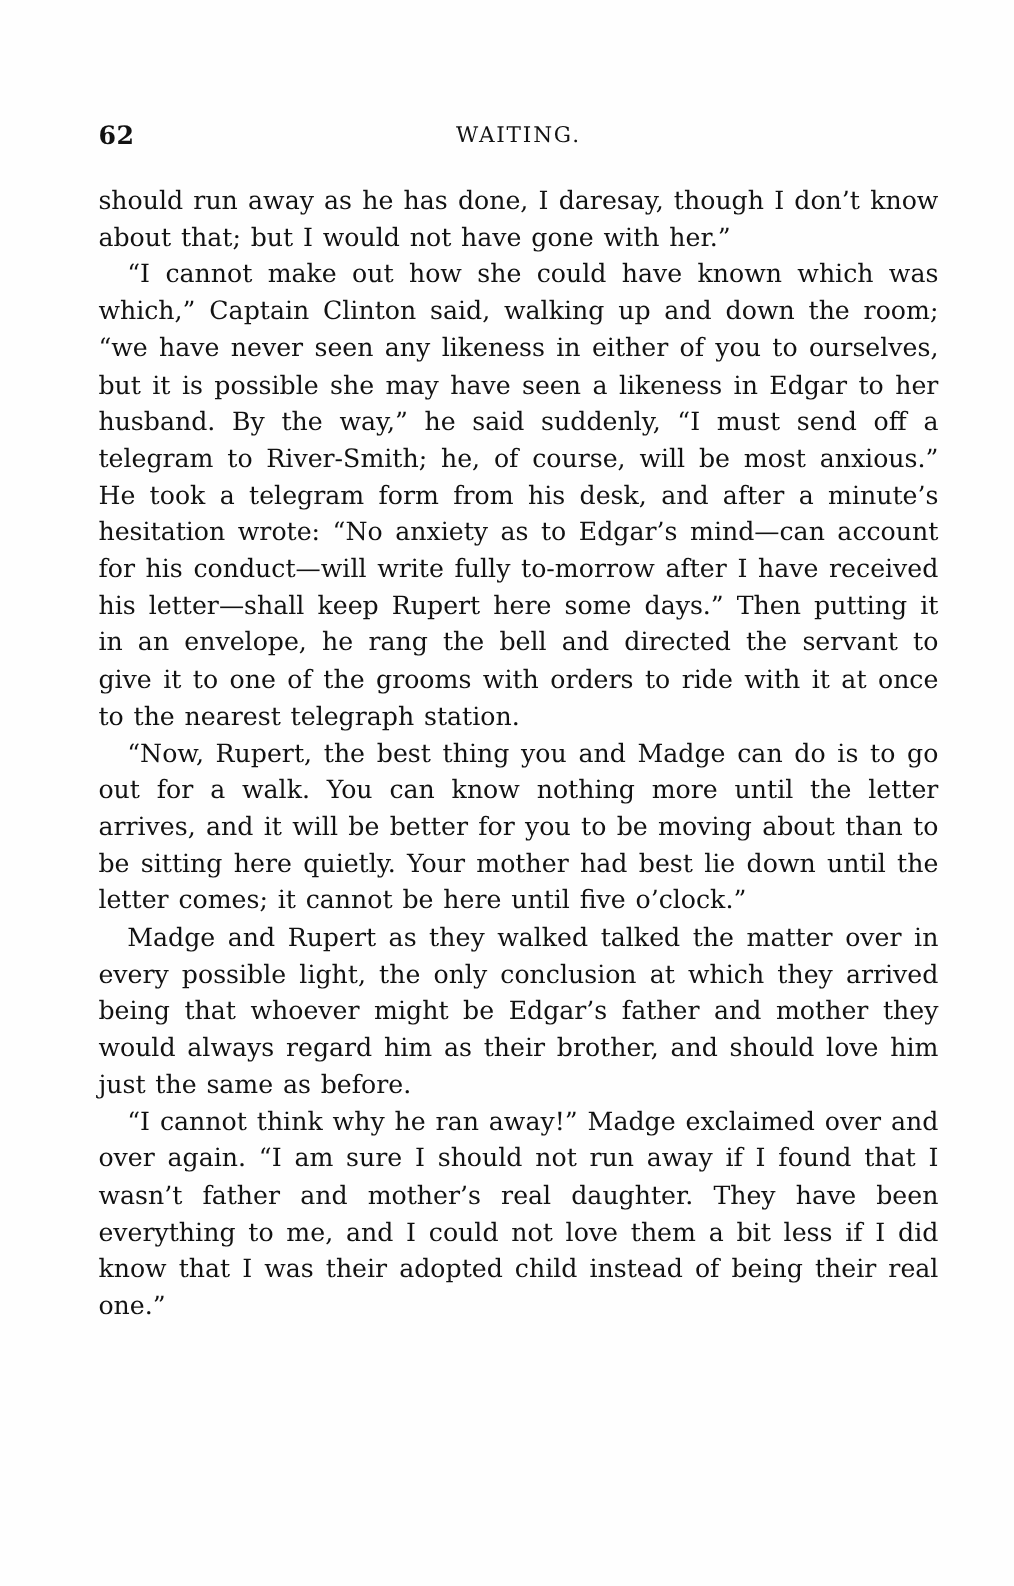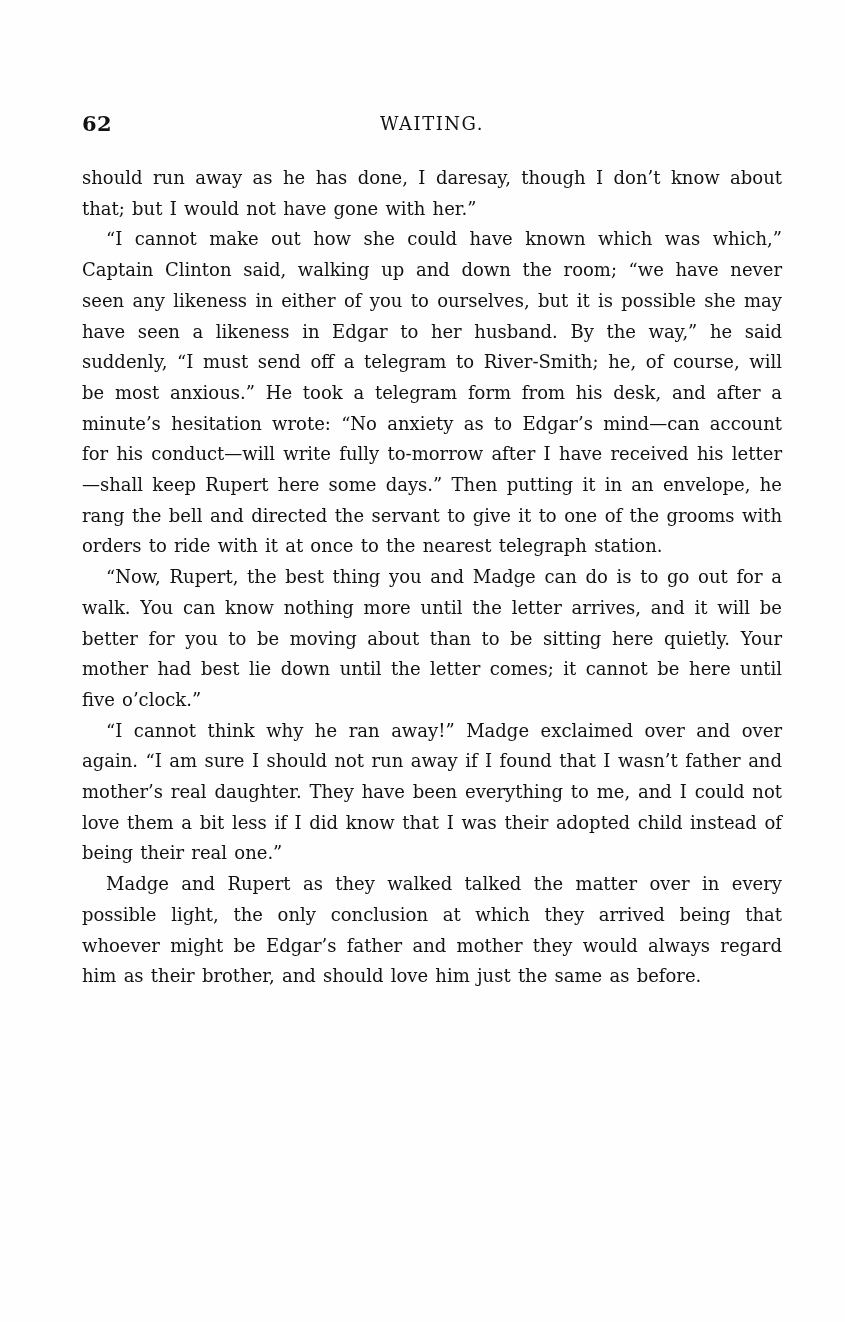--- a/index.html
+++ b/index.html
@@ -13,21 +13,21 @@
     height: 1322px;
     background: #fefefe;
     color: #121212;
     font-family: "DejaVu Serif", "Liberation Serif", serif;
     box-sizing: border-box;
     overflow: hidden;
   }
   .content {
     position: absolute;
     left: 82px;
-    top: 111px;
+    top: 100px;
     width: 700px;
   }
   .running-head {
     position: relative;
     height: 26px;
     margin-bottom: 26px;
   }
   .page-number {
     position: absolute;
     left: 0;
@@ -41,21 +41,21 @@
     left: 0;
     right: 0;
     top: 2px;
     text-align: center;
     font-size: 18px;
     letter-spacing: 1.5px;
     font-weight: 400;
   }
   .text-block p {
     margin: 0;
-    font-size: 18px;
+    font-size: 21px;
     line-height: 30.7px;
     text-align: justify;
     text-indent: 24px;
     word-spacing: 1.5px;
   }
   .text-block p.no-indent {
     text-indent: 0;
   }
 </style>
 </head>
@@ -66,18 +66,18 @@
 
     <div class="running-head">
       <span class="page-number">62</span>
       <span class="running-title">WAITING.</span>
     </div>
 
     <div class="text-block">
       <p class="no-indent">should run away as he has done, I daresay, though I don’t know about that; but I would not have gone with her.”</p>
       <p>“I cannot make out how she could have known which was which,” Captain Clinton said, walking up and down the room; “we have never seen any likeness in either of you to ourselves, but it is possible she may have seen a likeness in Edgar to her husband.  By the way,” he said suddenly, “I must send off a telegram to River-Smith; he, of course, will be most anxious.”  He took a telegram form from his desk, and after a minute’s hesitation wrote: “No anxiety as to Edgar’s mind—can account for his conduct—will write fully to-morrow after I have received his letter—shall keep Rupert here some days.”  Then putting it in an envelope, he rang the bell and directed the servant to give it to one of the grooms with orders to ride with it at once to the nearest telegraph station.</p>
       <p>“Now, Rupert, the best thing you and Madge can do is to go out for a walk.  You can know nothing more until the letter arrives, and it will be better for you to be moving about than to be sitting here quietly.  Your mother had best lie down until the letter comes; it cannot be here until five o’clock.”</p>
+      <p>Madge and Rupert as they walked talked the matter over in every possible light, the only conclusion at which they arrived being that whoever might be Edgar’s father and mother they would always regard him as their brother, and should love him just the same as before.</p>
       <p>“I cannot think why he ran away!” Madge exclaimed over and over again.  “I am sure I should not run away if I found that I wasn’t father and mother’s real daughter.  They have been everything to me, and I could not love them a bit less if I did know that I was their adopted child instead of being their real one.”</p>
-      <p>Madge and Rupert as they walked talked the matter over in every possible light, the only conclusion at which they arrived being that whoever might be Edgar’s father and mother they would always regard him as their brother, and should love him just the same as before.</p>
     </div>
 
   </div>
 </div>
 
 </body></html>

